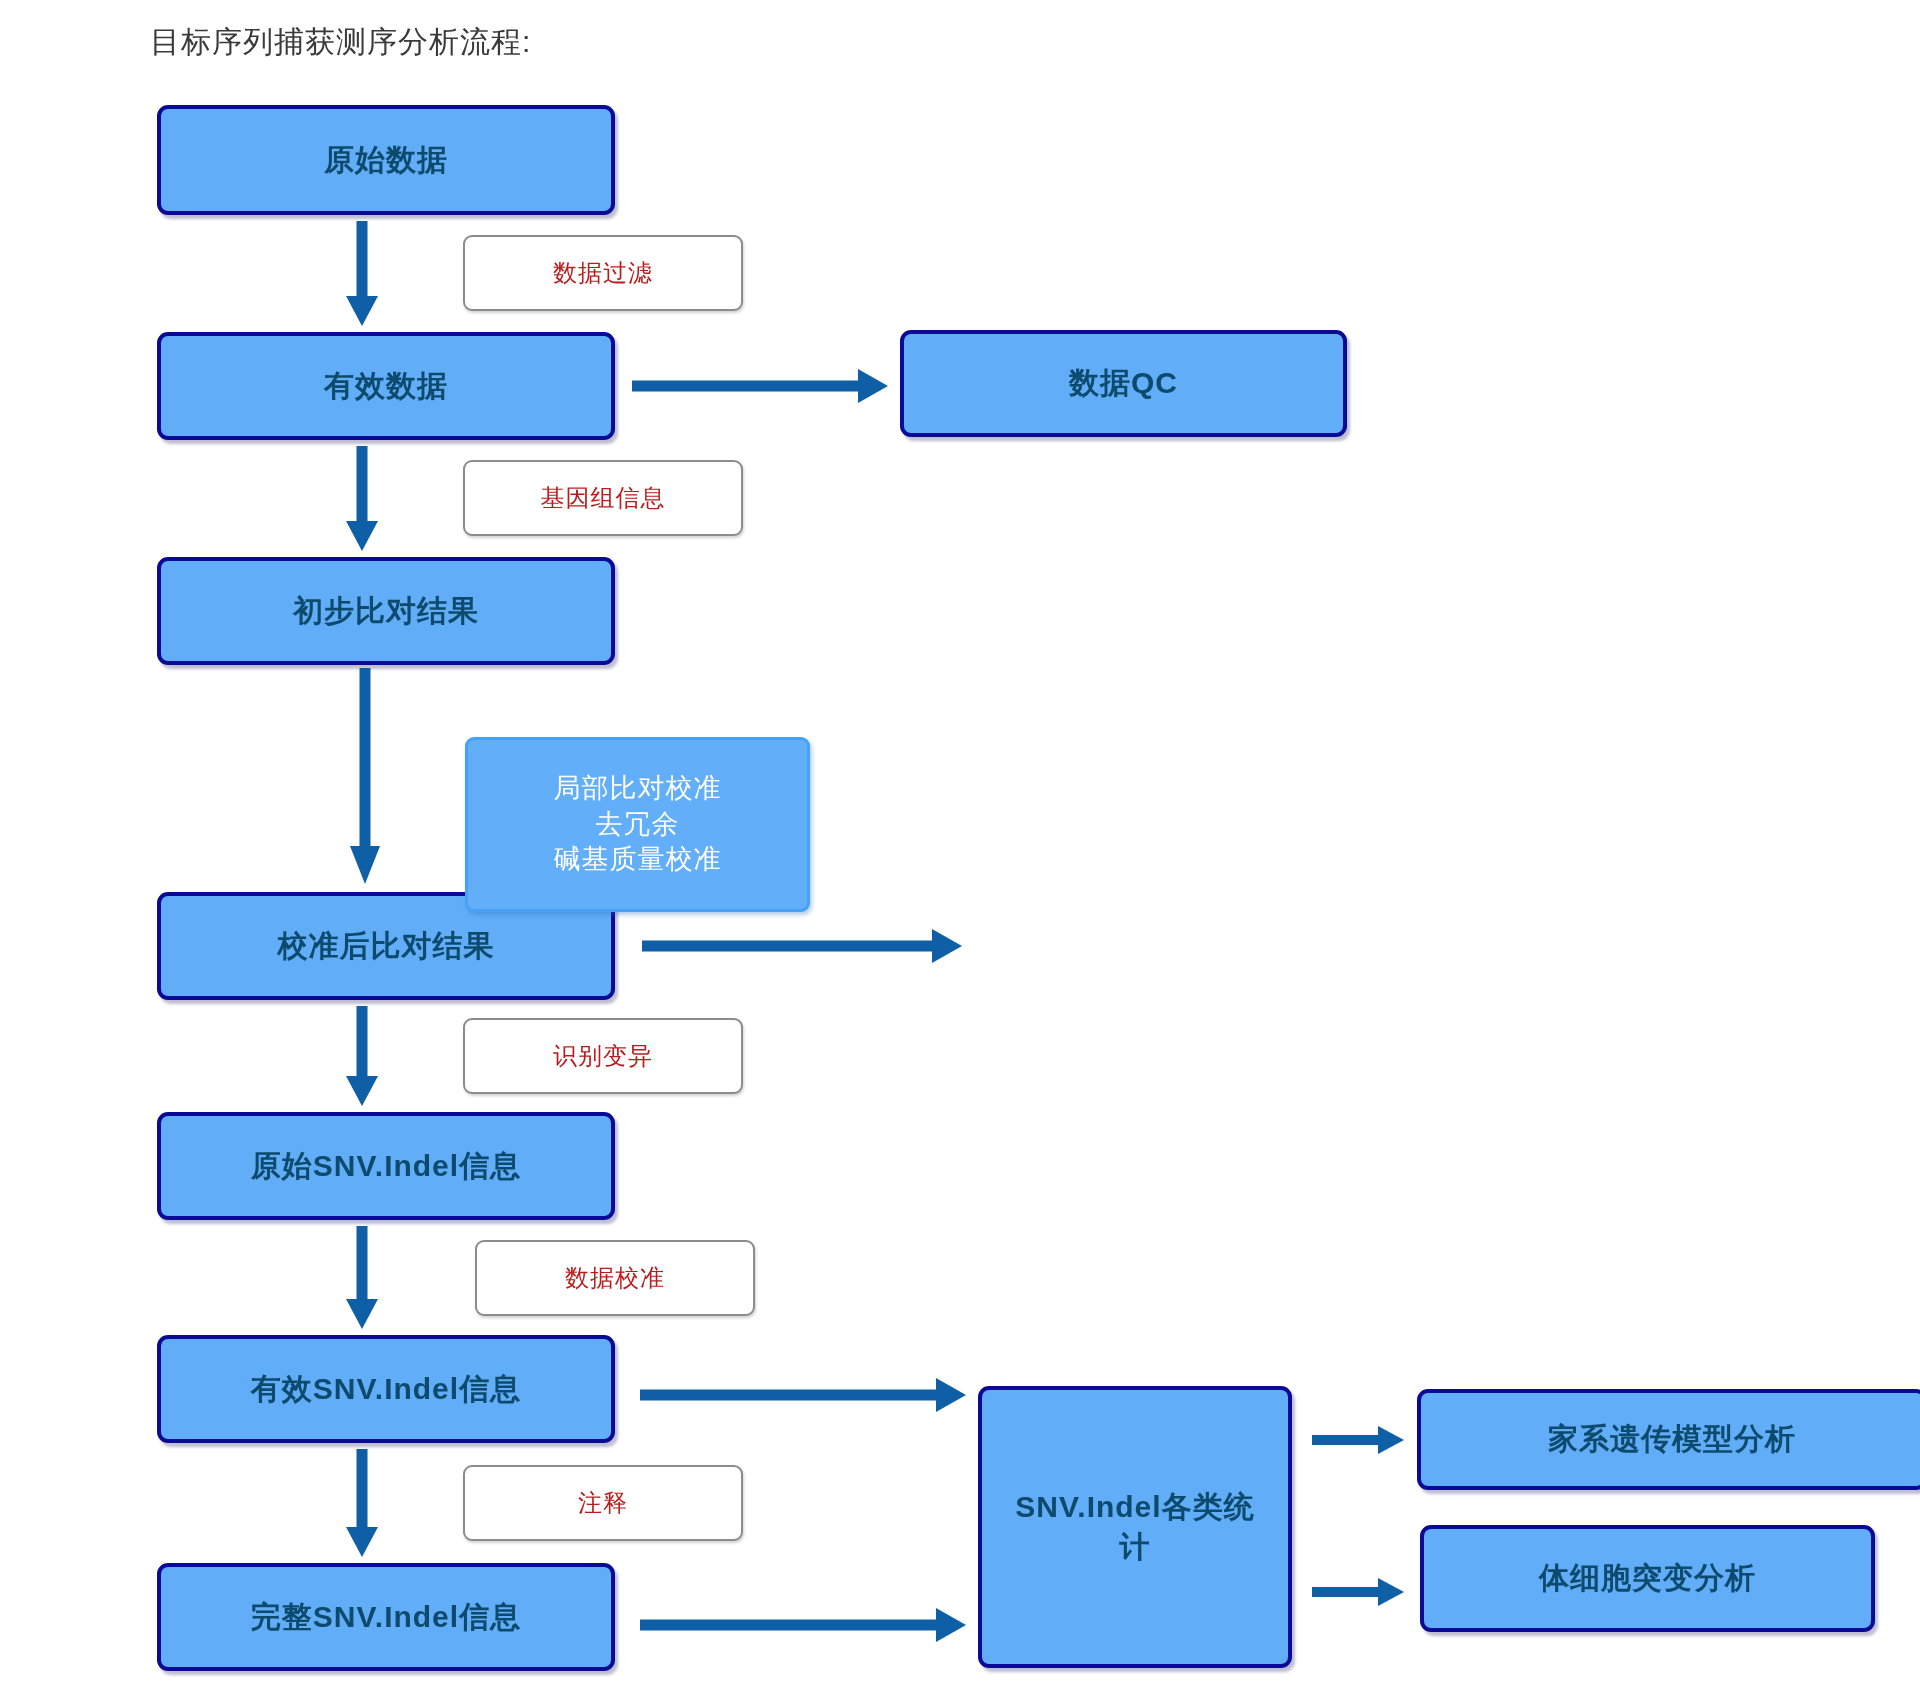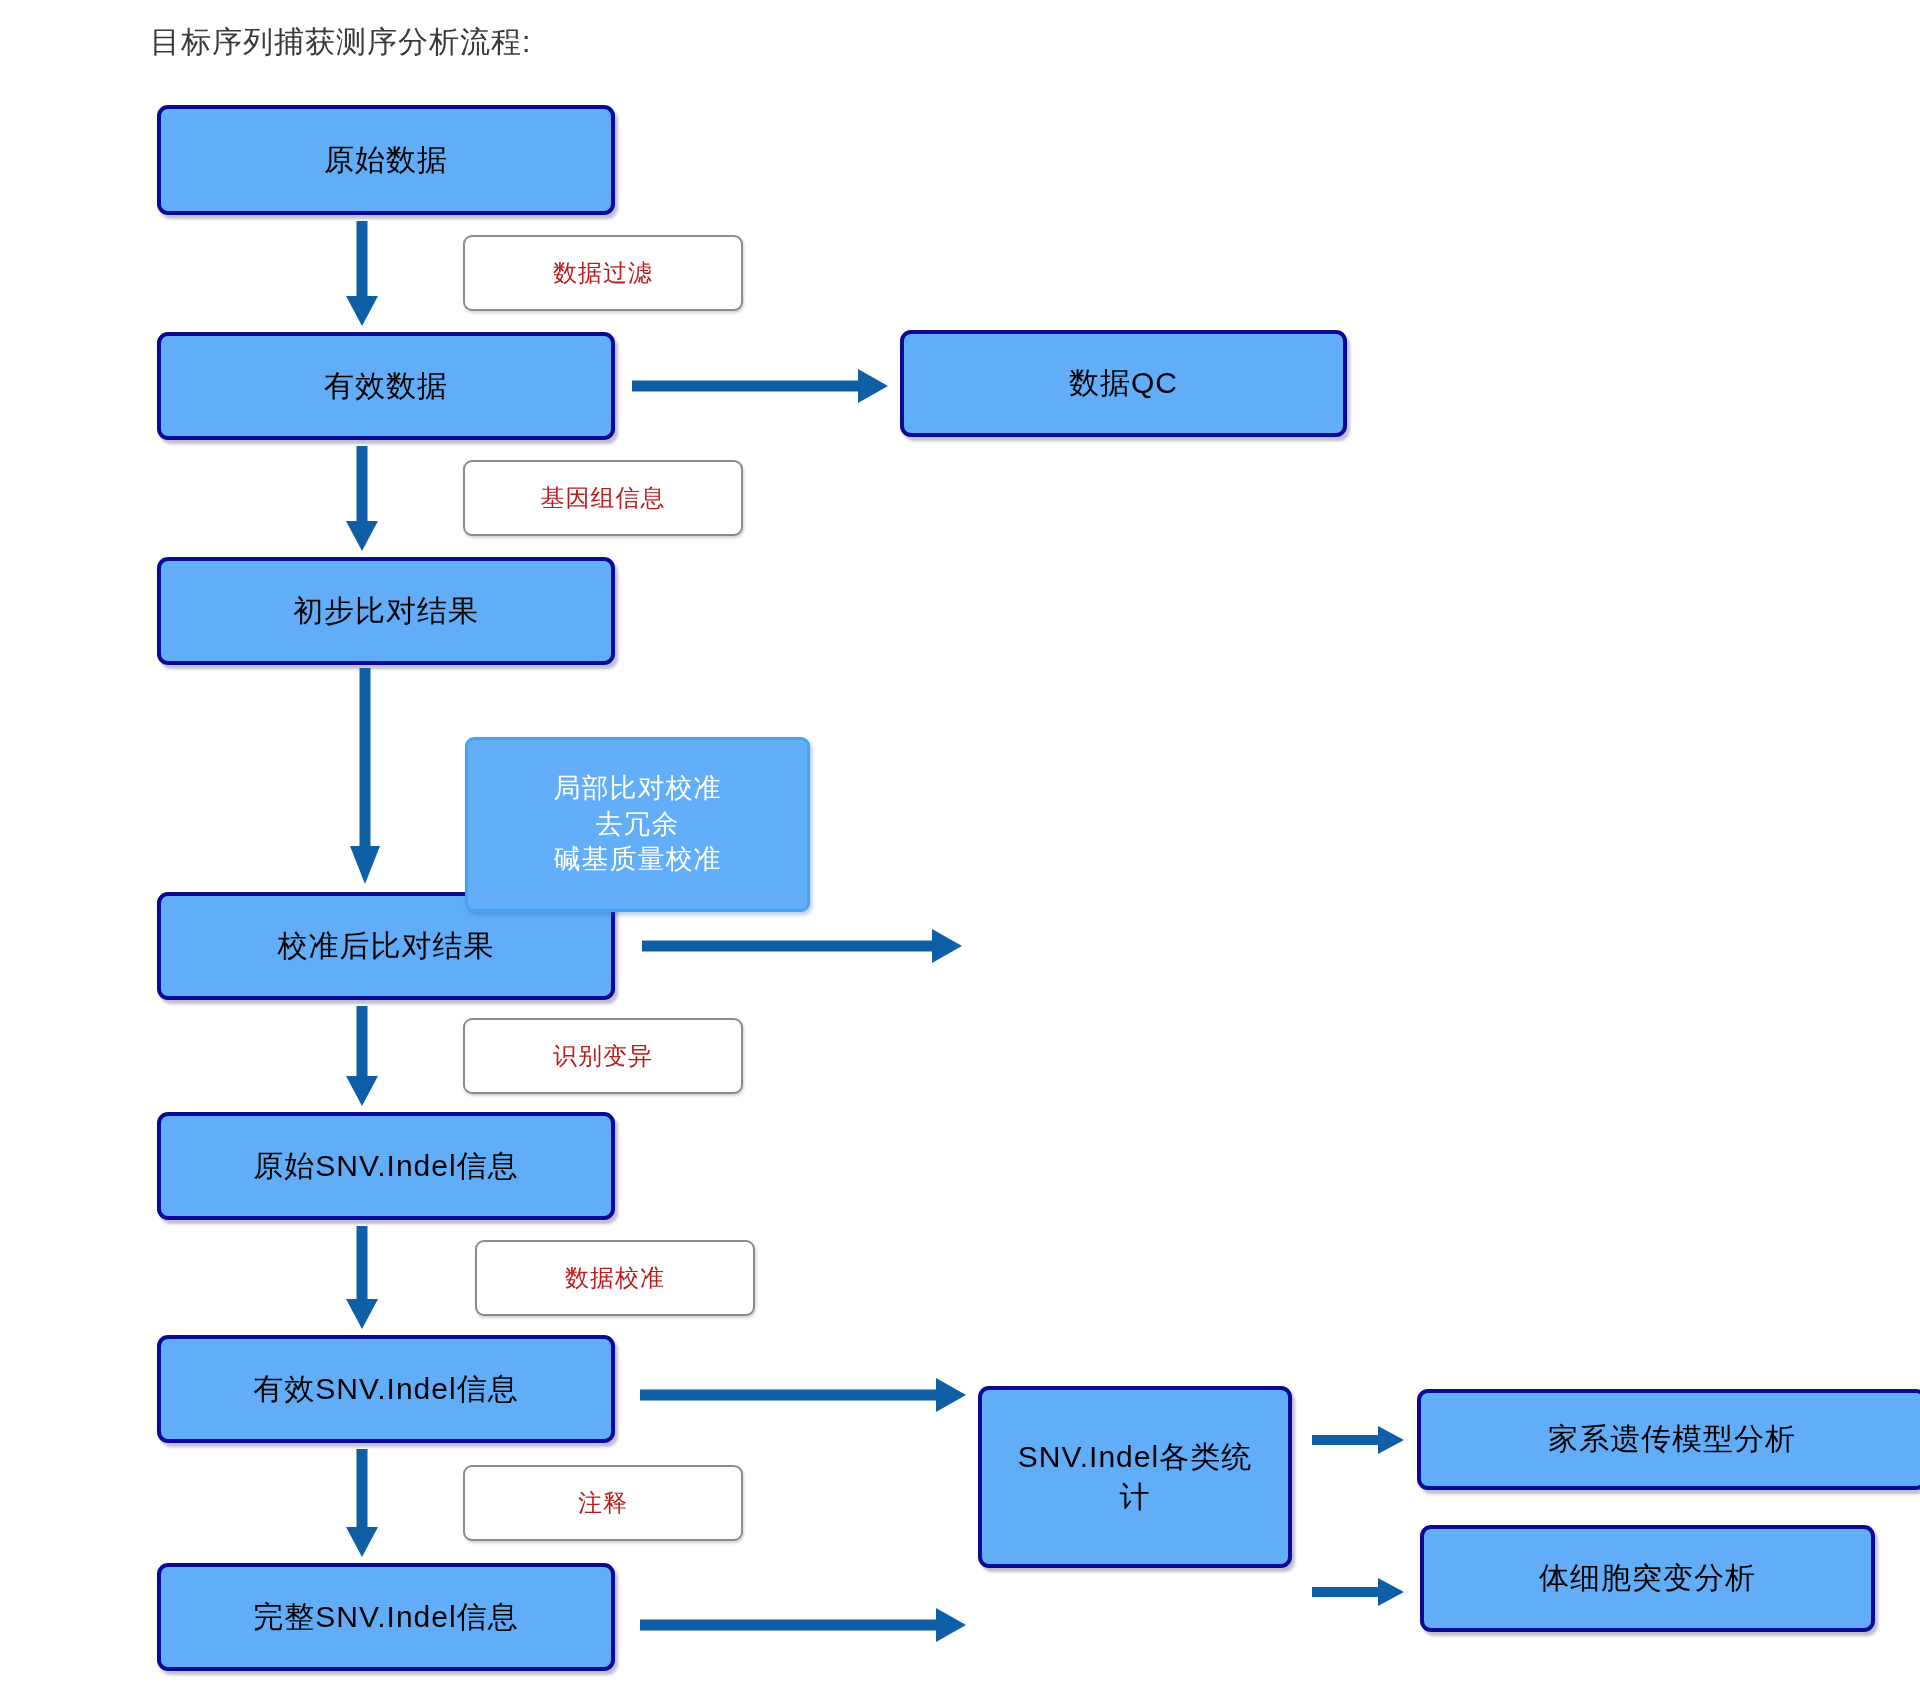--- a/index.html
+++ b/index.html
@@ -10,22 +10,23 @@
   .canvas{position:absolute;left:0;top:0;width:1920px;height:1687px;}
   .title{
     position:absolute;left:150px;top:22px;
     font-size:30px;color:#3a3a3a;letter-spacing:1px;white-space:nowrap;
   }
   
   .node{
     position:absolute;box-sizing:border-box;
     background:#62adf7;border:4px solid #0a0a96;border-radius:11px;
     display:flex;align-items:center;justify-content:center;text-align:center;
-    color:#000000;font-size:30px;letter-spacing:1px;
+    color:#0c4a6e;font-size:30px;letter-spacing:1px;
     box-shadow:3px 4px 3px rgba(20,20,90,0.28);
+    font-weight:bold;
   }
   
   .wlabel{
     position:absolute;box-sizing:border-box;
     background:#ffffff;border:2px solid #8c8c8c;border-radius:9px;
     display:flex;align-items:center;justify-content:center;text-align:center;
     color:#b91c1c;font-size:24px;letter-spacing:1px;
     box-shadow:1px 2px 3px rgba(0,0,0,0.18);
   }
   
@@ -75,21 +76,21 @@
   .b1{left:157px;top:105px;width:458px;height:110px;}
   .b2{left:157px;top:332px;width:458px;height:108px;}
   .b3{left:157px;top:557px;width:458px;height:108px;}
   .b4{left:157px;top:892px;width:458px;height:108px;}
   .b5{left:157px;top:1112px;width:458px;height:108px;}
   .b6{left:157px;top:1335px;width:458px;height:108px;}
   .b7{left:157px;top:1563px;width:458px;height:108px;}
   
   .qc{left:900px;top:330px;width:447px;height:107px;}
   .cov{left:973px;top:904px;width:452px;height:106px;}
-  .snv{left:978px;top:1386px;width:314px;height:182px;padding:0 30px;}
+  .snv{left:978px;top:1386px;width:314px;height:282px;padding:0 30px;}
   .fam{left:1417px;top:1389px;width:510px;height:101px;}
   .som{left:1420px;top:1525px;width:455px;height:107px;}
   
   .L1{left:463px;top:235px;width:280px;height:76px;}
   .L2{left:463px;top:460px;width:280px;height:76px;}
   .L3{left:463px;top:1018px;width:280px;height:76px;}
   .L4{left:463px;top:1240px;width:280px;height:76px;margin-left:12px;}
   .L5{left:463px;top:1465px;width:280px;height:76px;}
   .BL{left:465px;top:693px;width:345px;height:175px;margin-top:44px;}
   

